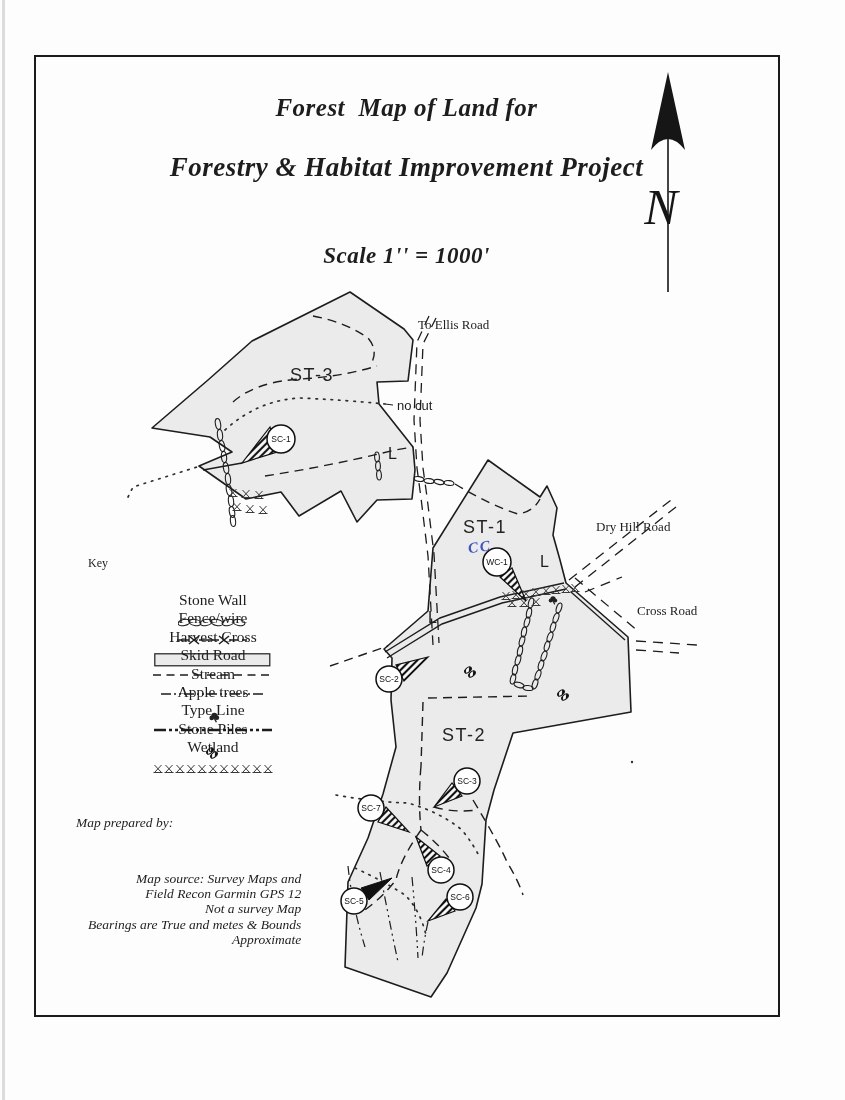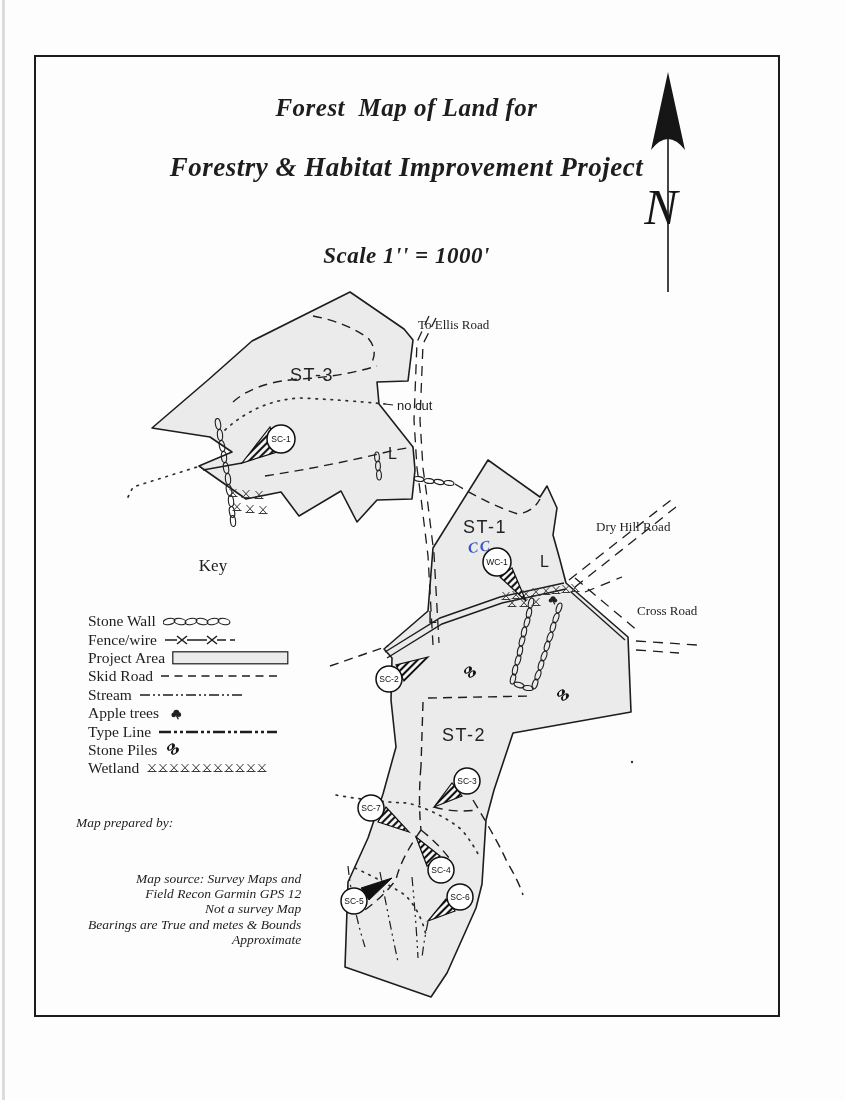--- a/index.html
+++ b/index.html
@@ -5,22 +5,22 @@
   html,body{margin:0;padding:0;}
   body{width:845px;height:1100px;background:#fdfdfd;font-family:"Liberation Serif",serif;color:#1d1d1d;}
   .page{position:relative;width:845px;height:1100px;overflow:hidden;background:#fdfdfd;}
   .scan-edge{position:absolute;left:2px;top:0;width:3px;height:1100px;background:#dcdcdc;}
   .frame{position:absolute;left:34px;top:55px;width:742px;height:958px;border:2.5px solid #1b1b1b;}
   .title-line{position:absolute;left:34px;width:745px;text-align:center;font-weight:bold;font-style:italic;white-space:pre;letter-spacing:.5px;}
   .t1{top:94px;font-size:25px;}
   .t2{top:152px;font-size:27px;}
   .t3{top:211px;font-size:23px;margin-top:32px;}
   .key{position:absolute;left:88px;top:556px;width:250px;}
-  .key-heading{font-size:17px;margin-bottom:36px;text-align:center;}
-  .krow{display:flex;align-items:center;gap:7px;height:18.4px;font-size:15.5px;white-space:nowrap;}
+  .key-heading{font-size:12px;margin-bottom:20px;}
+  .krow{display:flex;align-items:center;gap:7px;height:18.4px;font-size:15.5px;white-space:nowrap;flex-direction:column;}
   .krow svg{flex:0 0 auto;display:block;}
   .notes-prepared{position:absolute;left:76px;top:815px;font-size:13.5px;font-style:italic;text-align:center;}
   .notes-src{position:absolute;left:88px;top:871px;font-size:13.5px;font-style:italic;line-height:15.2px;text-align:right;}
   .src-line{white-space:pre;}
   .mapsvg{position:absolute;left:0;top:0;}
   
   .pline{fill:#ebebeb;stroke:#1d1d1d;stroke-width:1.6;stroke-linejoin:round;}
   .solid{fill:none;stroke:#1d1d1d;stroke-width:1.4;}
   .dash{fill:none;stroke:#1d1d1d;stroke-width:1.4;stroke-dasharray:9 6;}
   .roaddash{fill:none;stroke:#1d1d1d;stroke-width:1.3;stroke-dasharray:10 7;}
@@ -282,21 +282,21 @@
       </svg>
     </div>
     <div class="krow">
       <span>Fence/wire</span>
       <svg width="74" height="12" viewBox="0 0 74 12">
         <path class="legline" stroke-width="1.5" d="M1,6 H13 M23,6 H43 M53,6 H62 M66,6 H71"></path>
         <path class="legline" stroke-width="1.5" d="M13,2 L23,10 M23,2 L13,10 M43,2 L53,10 M53,2 L43,10"></path>
       </svg>
     </div>
     <div class="krow">
-      <span>Project Area</span>
+      <span>Harvest Cross</span>
       <svg width="118" height="14" viewBox="0 0 118 14">
         <rect x="0.8" y="0.8" width="115" height="12" fill="#ebebeb" stroke="#1d1d1d" stroke-width="1.2"></rect>
       </svg>
     </div>
     <div class="krow">
       <span>Skid Road</span>
       <svg width="122" height="8" viewBox="0 0 122 8">
         <line x1="1" y1="4" x2="121" y2="4" class="legline" stroke-width="1.6" stroke-dasharray="8 5.5"></line>
       </svg>
     </div>

